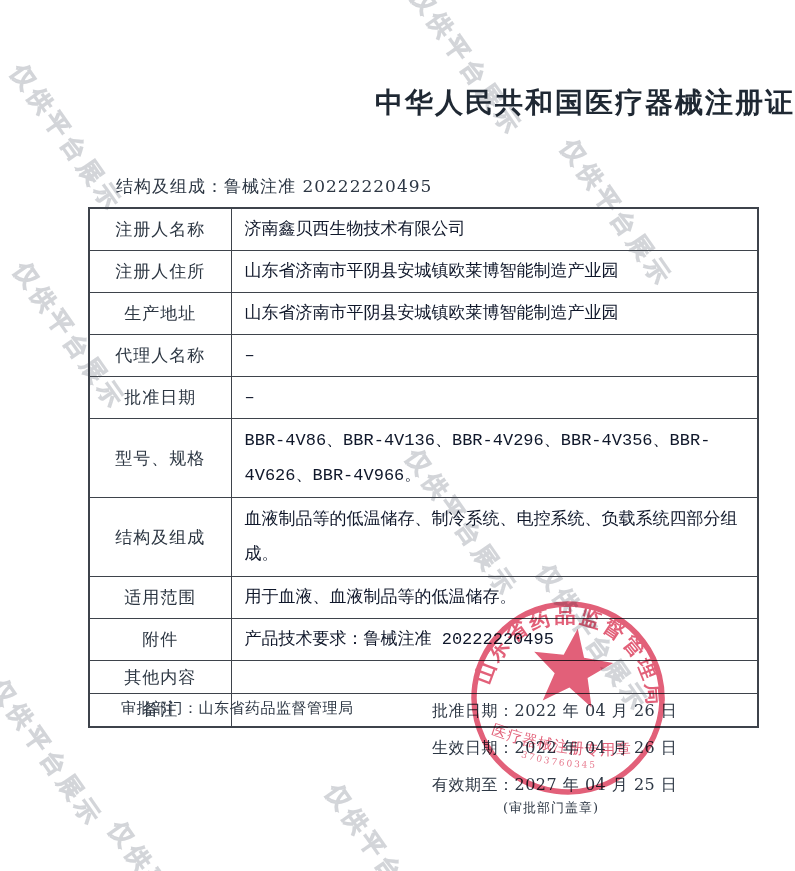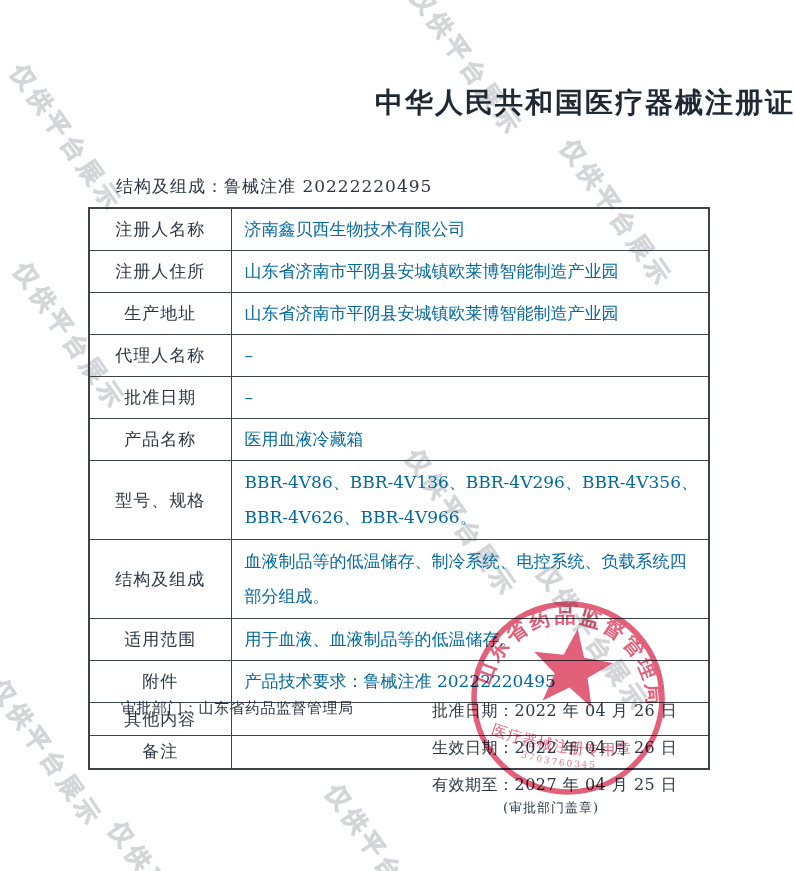--- a/index.html
+++ b/index.html
@@ -24,33 +24,33 @@
     text-align:right; font-size:28px; font-weight:bold;
     letter-spacing:2px; color:#1f2833;
   }
   
   .certline {
     position:absolute; top:175px; left:116px;
     font-size:17px; color:#2d3744; letter-spacing:1px;
   }
   
   table.cert {
-    position:absolute; top:207px; left:88px; width:622px;
+    position:absolute; top:207px; left:88px; width:671px;
     border-collapse:collapse; table-layout:fixed;
   }
   table.cert, table.cert td { border:1px solid #3e434b; }
   table.cert { border-width:2px; }
   td.lbl {
     width:142px; text-align:center; vertical-align:middle;
     font-size:17px; letter-spacing:1px; color:#2c3642;
     background:transparent;
   }
   td.val {
     padding:4px 10px 4px 13px; vertical-align:middle;
-    font-size:17px; line-height:33px; color:#0369a1;
+    font-size:17px; line-height:33px; color:#0f172a;font-family:Liberation Mono, monospace;
   }
   tr.r1 { height:33px; }
   tr.r2 { height:70px; }
   tr.r2 td.val { line-height:35px; }
   
   .deptline {
     position:absolute; top:699px; left:97px;
     font-size:15px; letter-spacing:.5px;margin-left:24px;
   }
   .dates {
@@ -105,24 +105,20 @@
         <td class="val">山东省济南市平阴县安城镇欧莱博智能制造产业园</td>
       </tr>
       <tr class="r1">
         <td class="lbl">代理人名称</td>
         <td class="val">–</td>
       </tr>
       <tr class="r1">
         <td class="lbl">批准日期</td>
         <td class="val">–</td>
       </tr>
-      <tr class="r1">
-        <td class="lbl">产品名称</td>
-        <td class="val">医用血液冷藏箱</td>
-      </tr>
       <tr class="r2">
         <td class="lbl">型号、规格</td>
         <td class="val">BBR-4V86、BBR-4V136、BBR-4V296、BBR-4V356、BBR-4V626、BBR-4V966。</td>
       </tr>
       <tr class="r2">
         <td class="lbl">结构及组成</td>
         <td class="val">血液制品等的低温储存、制冷系统、电控系统、负载系统四部分组成。</td>
       </tr>
       <tr class="r1">
         <td class="lbl">适用范围</td>

